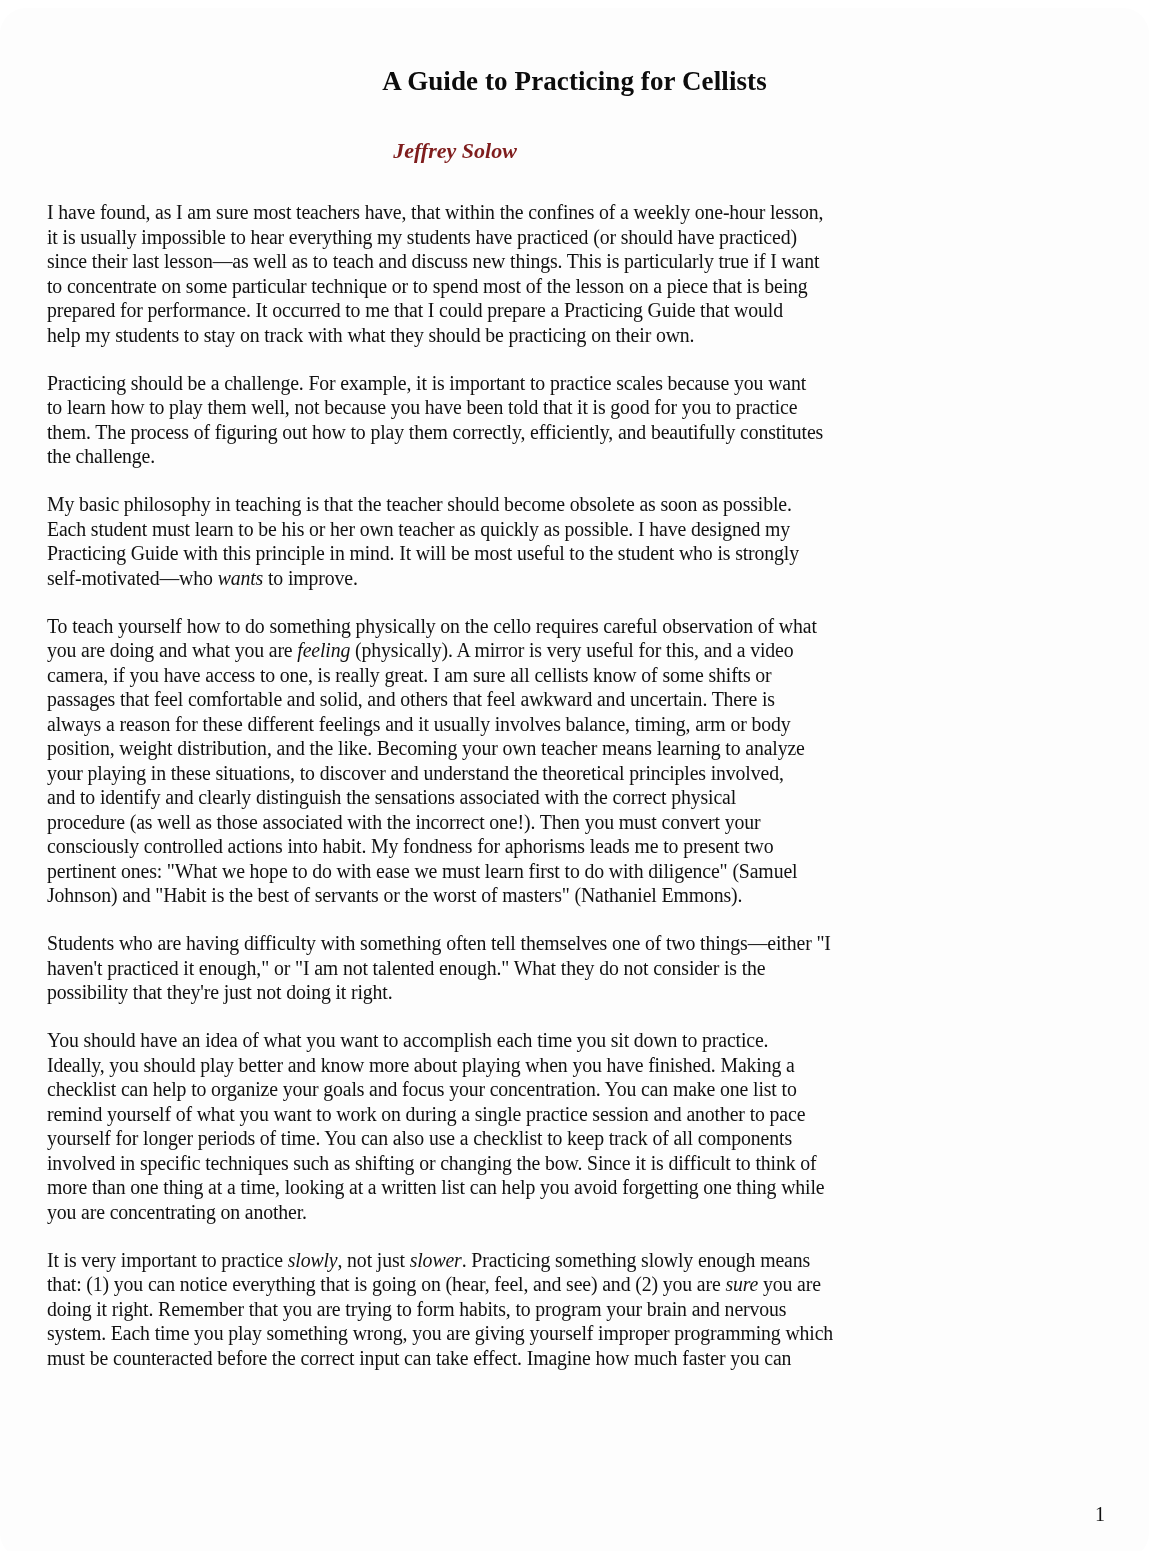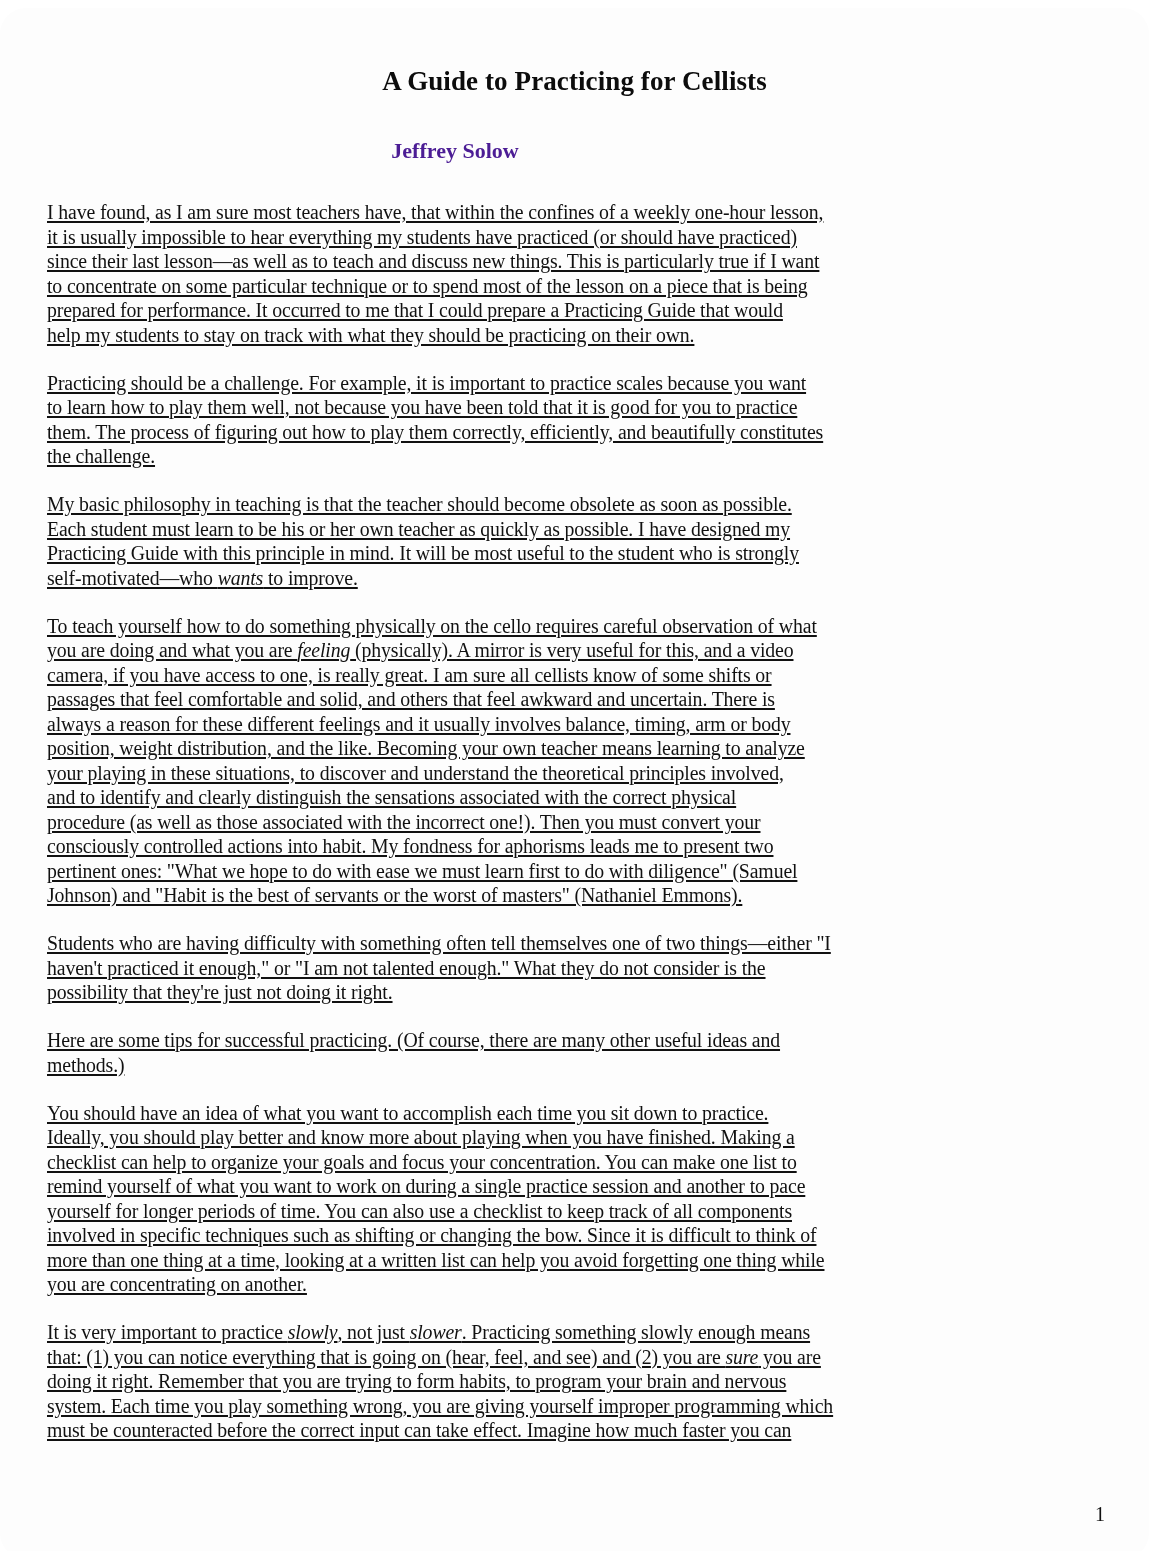--- a/index.html
+++ b/index.html
@@ -34,32 +34,32 @@
       letter-spacing: 0.1px;
       color: #0c0c0c;
     }
     .author {
       position: absolute;
       top: 130px;
       left: 0;
       width: 910px;
       text-align: center;
       font-weight: bold;
+      font-style: italic;
       font-size: 22px;
-      color: #4c1d95;
+      color: #7f1d1d;
     }
     .body {
       position: absolute;
       left: 47px;
       top: 192px;
       width: 1070px;
     }
     .para {
       margin: 0 0 23.5px 0;
-      text-decoration: underline;
     }
     .line {
       display: block;
       white-space: nowrap;
       font-size: 21.3px;
       line-height: 24.5px;
       height: 24.5px;
       transform-origin: left center;
       transform: scaleX(0.93);
       letter-spacing: -0.15px;
@@ -115,24 +115,20 @@
         <span class="line">consciously controlled actions into habit.  My fondness for aphorisms leads me to present two</span>
         <span class="line">pertinent ones:  "What we hope to do with ease we must learn first to do with diligence" (Samuel</span>
         <span class="line">Johnson) and "Habit is the best of servants or the worst of masters" (Nathaniel Emmons).</span>
       </div>
       <div class="para">
         <span class="line">Students who are having difficulty with something often tell themselves one of two things—either "I</span>
         <span class="line">haven't practiced it enough," or "I am not talented enough."  What they do not consider is the</span>
         <span class="line">possibility that they're just not doing it right.</span>
       </div>
       <div class="para">
-        <span class="line">Here are some tips for successful practicing.  (Of course, there are many other useful ideas and</span>
-        <span class="line">methods.)</span>
-      </div>
-      <div class="para">
         <span class="line">You should have an idea of what you want to accomplish each time you sit down to practice.</span>
         <span class="line">Ideally, you should play better and know more about playing when you have finished.  Making a</span>
         <span class="line">checklist can help to organize your goals and focus your concentration.  You can make one list to</span>
         <span class="line">remind yourself of what you want to work on during a single practice session and another to pace</span>
         <span class="line">yourself for longer periods of time.  You can also use a checklist to keep track of all components</span>
         <span class="line">involved in specific techniques such as shifting or changing the bow.  Since it is difficult to think of</span>
         <span class="line">more than one thing at a time, looking at a written list can help you avoid forgetting one thing while</span>
         <span class="line">you are concentrating on another.</span>
       </div>
       <div class="para">

